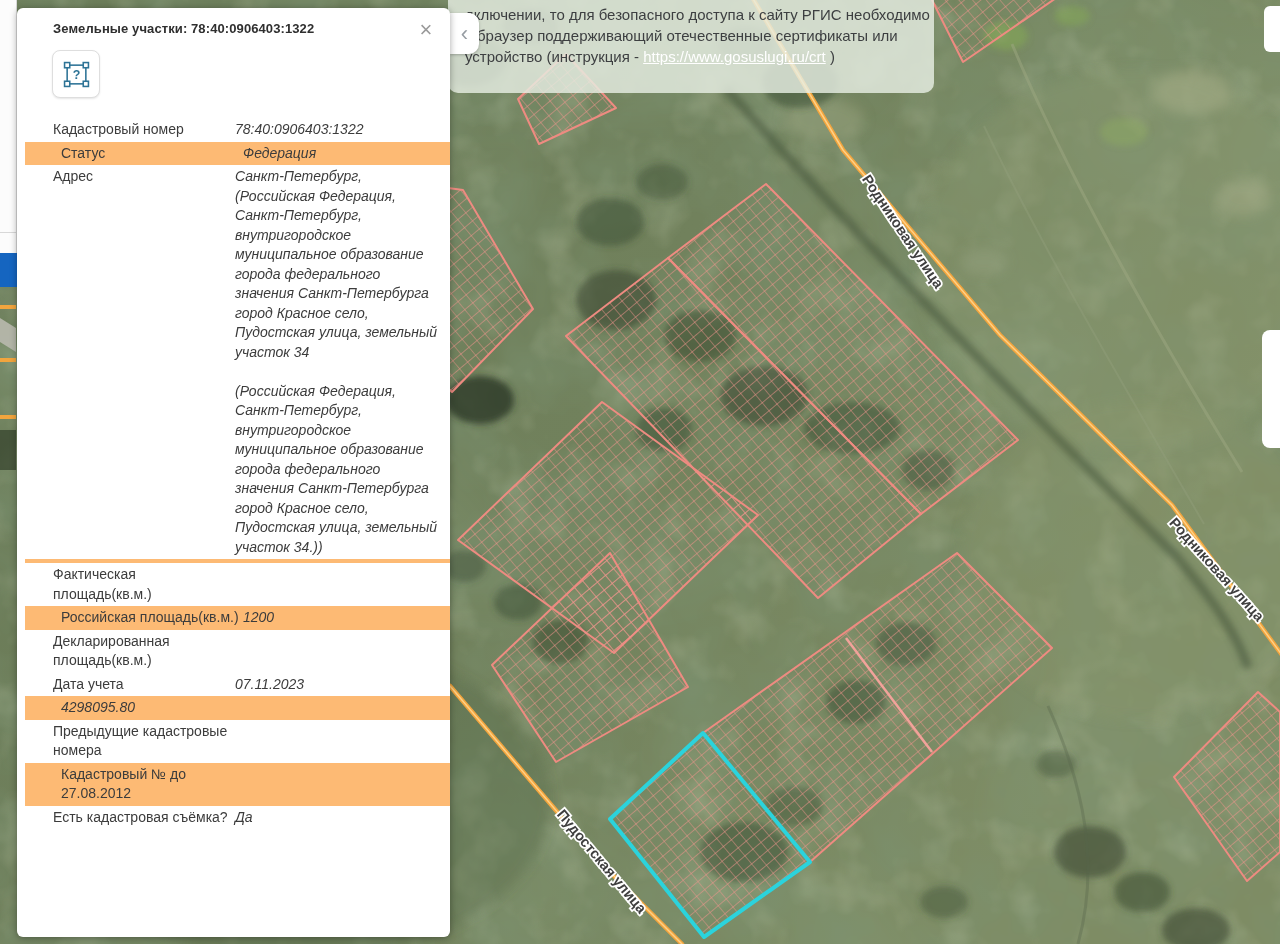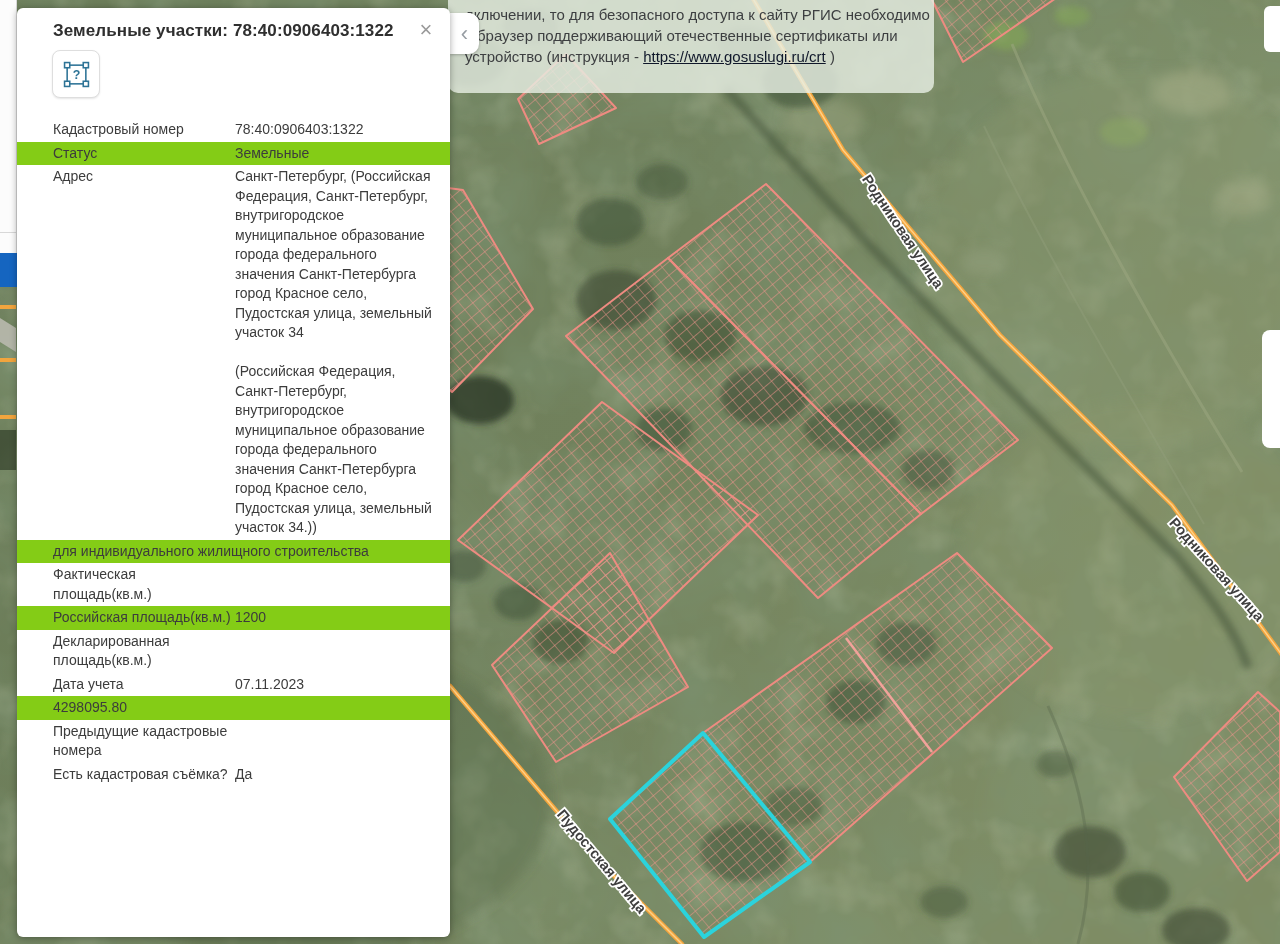--- a/index.html
+++ b/index.html
@@ -20,61 +20,61 @@
   .left-sliver-blue{position:absolute;left:0;top:253px;width:17px;height:34px;background:#1565c0;z-index:2;}
 
   
   .notification{
     position:absolute;left:448px;top:0;width:486px;height:93px;z-index:3;
     background:rgba(231,238,227,0.82);
     border-radius:0 0 10px 10px;
     color:#3d3f41;font-size:15px;line-height:21px;
     padding:4px 10px 0 17px;box-sizing:border-box;white-space:nowrap;overflow:hidden;
   }
-  .notification a{color:#0f172a;margin-top:24px;}
+  .notification a{color:#ffffff;margin-top:24px;}
 
   
   .collapse-btn{
     position:absolute;left:450px;top:13px;width:29px;height:41px;z-index:4;
     background:#ffffff;border-radius:0 10px 10px 0;
     box-shadow:0 1px 3px rgba(0,0,0,0.25);
     display:flex;align-items:center;justify-content:center;
     color:#97global9da3;color:#979da3;font-size:22px;cursor:pointer;
   }
 
   
   .panel{
     position:absolute;left:17px;top:8px;width:433px;height:929px;z-index:5;
     background:#ffffff;border-radius:6px;
     box-shadow:0 1px 7px rgba(0,0,0,0.35);
     box-sizing:border-box;overflow:hidden;
   }
   .panel-title{
     position:absolute;left:36px;top:13px;width:360px;
-    font-size:17px;font-weight:bold;color:#2f2f2f;letter-spacing:.1px;
+    font-size:13px;font-weight:bold;color:#2f2f2f;letter-spacing:.1px;
   }
   .panel-close{
     position:absolute;right:12px;top:10px;width:24px;height:24px;
     font-size:22px;color:#9a9a9a;text-align:center;line-height:24px;cursor:pointer;
   }
   .help-btn{
     position:absolute;left:35px;top:42px;width:46px;height:46px;
     background:#fff;border:1px solid #dedede;border-radius:8px;
     box-shadow:0 1px 2px rgba(0,0,0,0.10);
     display:flex;align-items:center;justify-content:center;cursor:pointer;
   }
   .attr-table{position:absolute;left:0;top:110px;width:517px;}
   .attr-row{
     display:flex;align-items:flex-start;
     padding:2px 12px 2px 36px;box-sizing:border-box;
     font-size:14px;line-height:19.5px;color:#3c3c3c;width:433px;
   }
-  .attr-row.striped{background:#84cc16;}
+  .attr-row.striped{background:#fdba74;margin-left:8px;}
   .attr-label{width:182px;flex:0 0 182px;}
-  .attr-value{flex:1;white-space:pre-line;}
+  .attr-value{flex:1;white-space:pre-line;font-style:italic;}
 </style>
 </head>
 <body>
 
 <svg id="map-svg" width="1280" height="944" viewBox="0 0 1280 944" xmlns="http://www.w3.org/2000/svg">
   <defs>
     <linearGradient id="base" x1="0" y1="0" x2="1" y2="0.4">
       <stop offset="0" stop-color="#697a57"></stop>
       <stop offset="0.55" stop-color="#71815c"></stop>
       <stop offset="1" stop-color="#7e8c64"></stop>
@@ -224,30 +224,29 @@
     </svg>
   </div>
 
   <div class="attr-table">
       <div class="attr-row">
         <div class="attr-label">Кадастровый номер</div>
         <div class="attr-value">78:40:0906403:1322</div>
       </div>
       <div class="attr-row striped">
         <div class="attr-label">Статус</div>
-        <div class="attr-value">Земельные</div>
+        <div class="attr-value">Федерация</div>
       </div>
       <div class="attr-row">
         <div class="attr-label">Адрес</div>
         <div class="attr-value">Санкт-Петербург, (Российская Федерация, Санкт-Петербург, внутригородское муниципальное образование города федерального значения Санкт-Петербурга город Красное село, Пудостская улица, земельный участок 34
 
 (Российская Федерация, Санкт-Петербург, внутригородское муниципальное образование города федерального значения Санкт-Петербурга город Красное село, Пудостская улица, земельный участок 34.))</div>
       </div>
       <div class="attr-row striped">
-        <div class="attr-value">для индивидуального жилищного строительства</div>
       </div>
       <div class="attr-row">
         <div class="attr-label">Фактическая площадь(кв.м.)</div>
         <div class="attr-value"></div>
       </div>
       <div class="attr-row striped">
         <div class="attr-label">Российская площадь(кв.м.)</div>
         <div class="attr-value">1200</div>
       </div>
       <div class="attr-row">
@@ -258,18 +257,22 @@
         <div class="attr-label">Дата учета</div>
         <div class="attr-value">07.11.2023</div>
       </div>
       <div class="attr-row striped">
         <div class="attr-value">4298095.80</div>
       </div>
       <div class="attr-row">
         <div class="attr-label">Предыдущие кадастровые номера</div>
         <div class="attr-value"></div>
       </div>
+      <div class="attr-row striped">
+        <div class="attr-label">Кадастровый № до 27.08.2012</div>
+        <div class="attr-value"></div>
+      </div>
       <div class="attr-row">
         <div class="attr-label">Есть кадастровая съёмка?</div>
         <div class="attr-value">Да</div>
       </div>
     </div>
 </div>
 
 </body></html>

